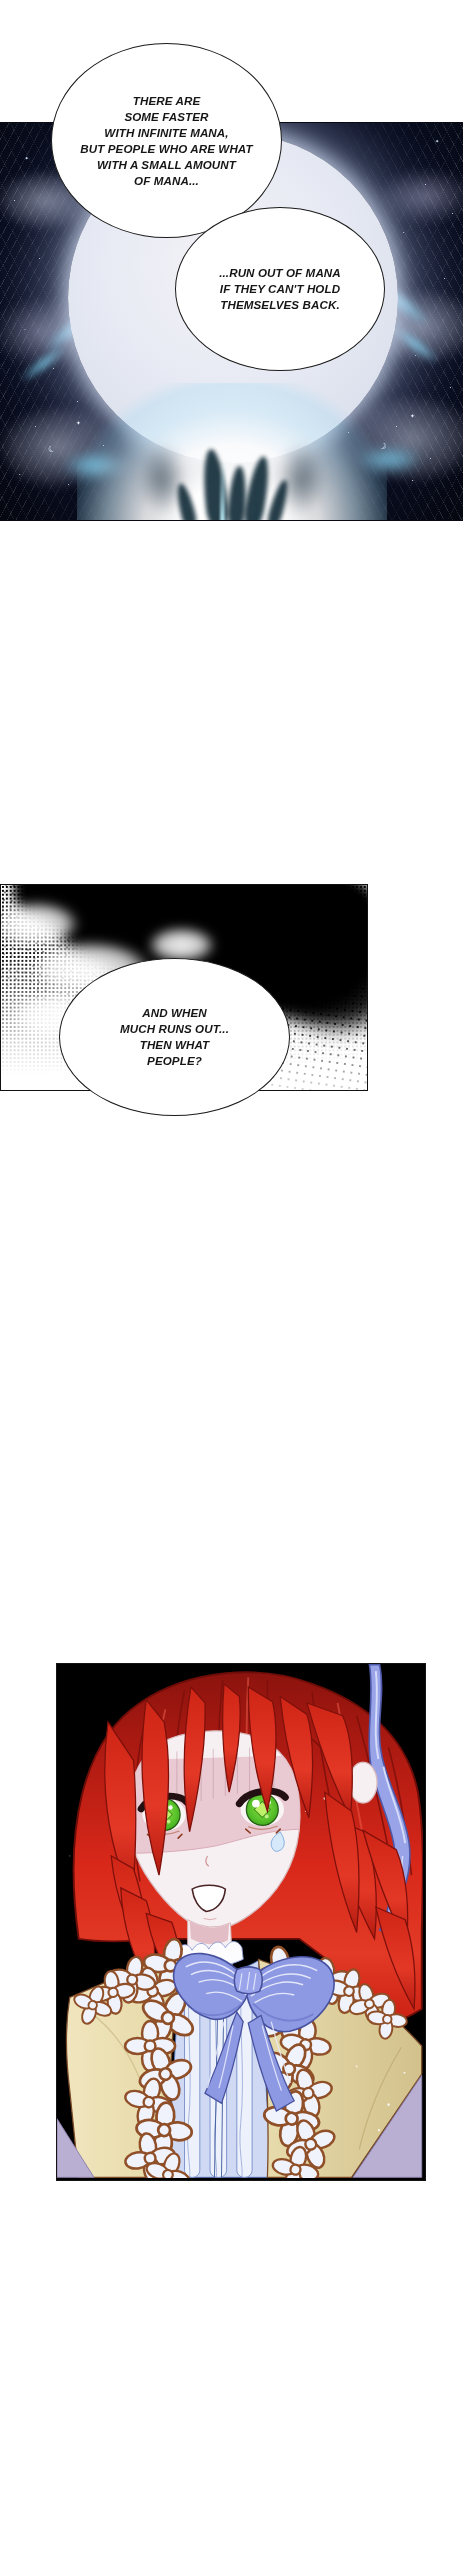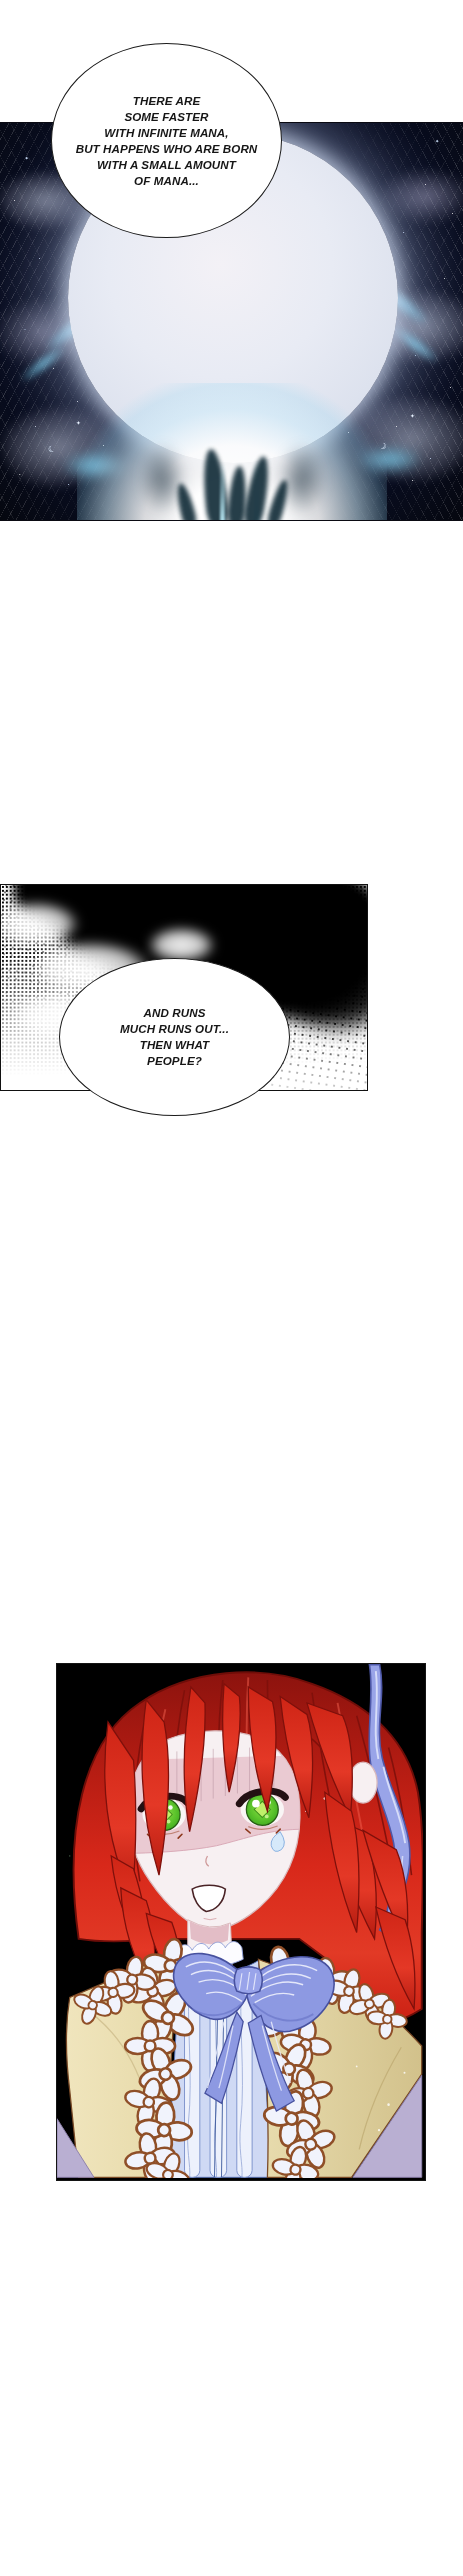--- a/index.html
+++ b/index.html
@@ -136,41 +136,46 @@
     <span class="deco" style="left:76px;top:298px;font-size:5.8px;color:#e8f2ff;">✦</span>
     <span class="deco" style="left:410px;top:291px;font-size:5.8px;color:#e8f2ff;">✦</span>
     <span class="deco" style="left:24.5px;top:33px;font-size:5.2px;color:#c5d8f2;">✦</span>
     <span class="deco" style="left:435px;top:15.5px;font-size:5.2px;color:#c5d8f2;">✦</span>
   </div>
 
   <div class="bubble bubble-1">
     <span>THERE ARE</span>
     <span>SOME FASTER</span>
     <span>WITH INFINITE MANA,</span>
-    <span>BUT HAPPENS WHO ARE BORN</span>
+    <span>BUT PEOPLE WHO ARE WHAT</span>
     <span>WITH A SMALL AMOUNT</span>
     <span>OF MANA...</span>
   </div>
 
+  <div class="bubble bubble-2">
+    <span>...RUN OUT OF MANA</span>
+    <span>IF THEY CAN'T HOLD</span>
+    <span>THEMSELVES BACK.</span>
+  </div>
 
   <div class="panel panel-smoke">
     <div class="dots dots-a"></div>
     <div class="dots dots-b"></div>
     <div class="ink i3"></div>
     <div class="ink i1"></div>
     <div class="ink i2"></div>
     <div class="ink i4"></div>
     <div class="cloud w2"></div>
     <div class="cloud w1"></div>
     <div class="cloud w3"></div>
     <div class="cloud w4"></div>
   </div>
 
   <div class="bubble bubble-3">
-    <span>AND RUNS</span>
+    <span>AND WHEN</span>
     <span>MUCH RUNS OUT...</span>
     <span>THEN WHAT</span>
     <span>PEOPLE?</span>
   </div>
 
 
   <div class="panel panel-witch">
     <svg width="366" height="514" viewBox="0 0 574 804">
       <defs>
         <linearGradient id="hairG" x1="0" y1="0" x2="0" y2="1">

